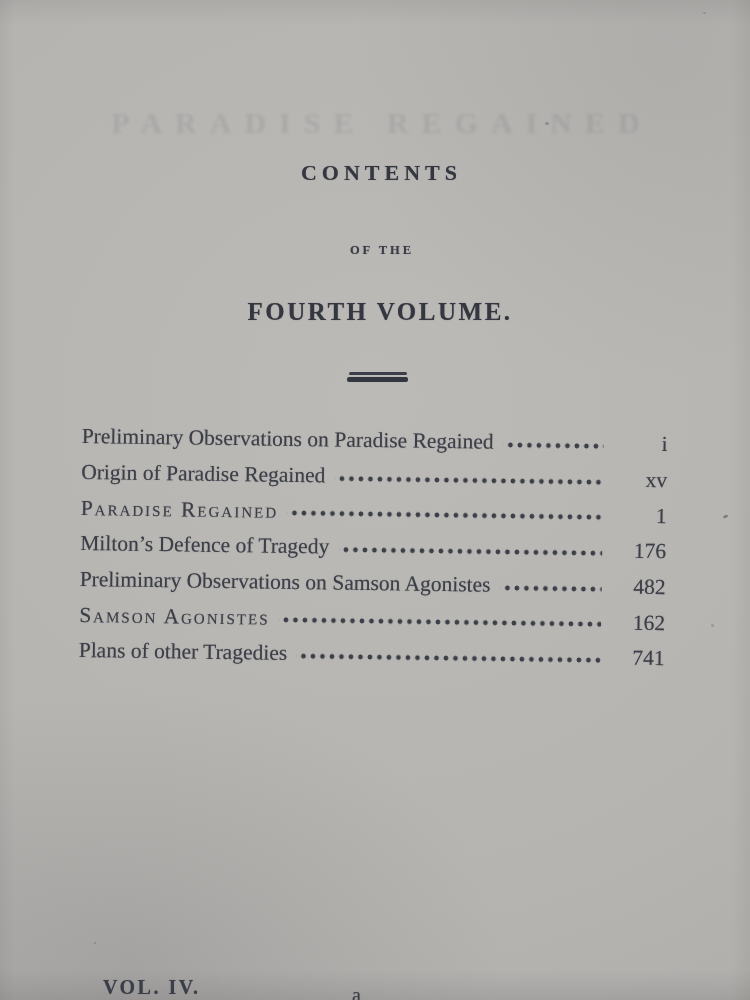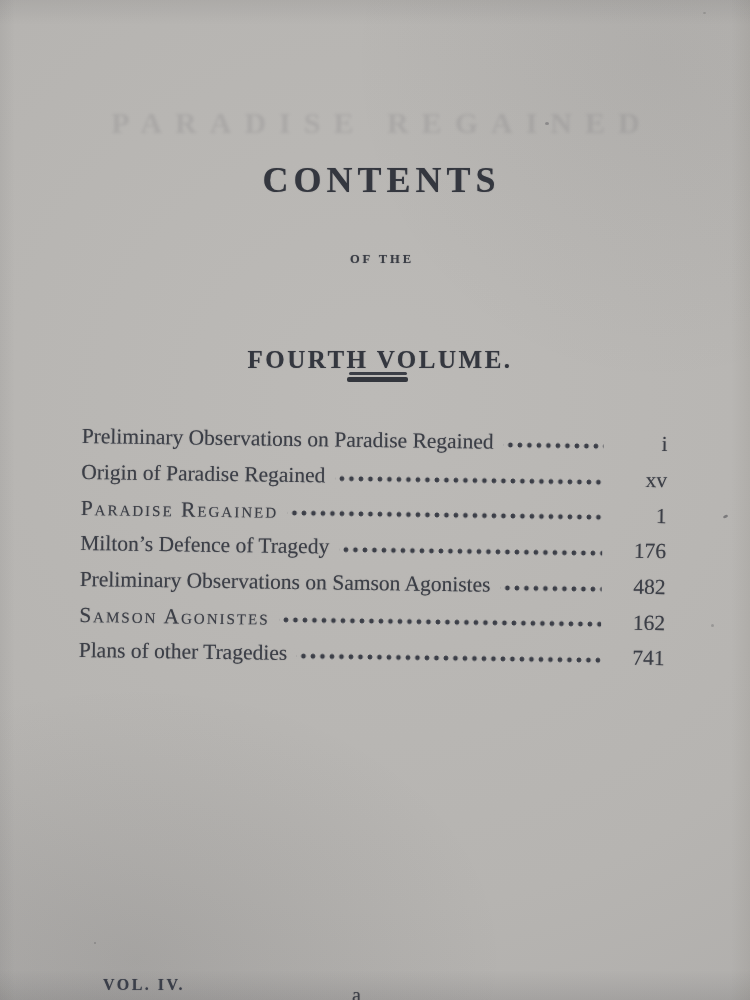--- a/index.html
+++ b/index.html
@@ -28,35 +28,34 @@
     text-align: center; box-sizing: border-box; padding-left: 14px;
     font-size: 30px; font-weight: bold; letter-spacing: 13px;
     color: rgba(100,98,104,1);
     opacity: 0.16; filter: blur(1.6px);
     white-space: nowrap;
   }
 
   .title {
     position: absolute; top: 162px; left: 0; width: 100%; margin: 0;
     text-align: center; box-sizing: border-box; padding-left: 13px;
-    font-size: 36px; font-weight: bold; letter-spacing: 5px; line-height: 1;
+    font-size: 22px; font-weight: bold; letter-spacing: 5px; line-height: 1;
     color: #34373f;
   }
   .ofthe {
-    position: absolute; top: 252px; left: 0; width: 100%;
+    position: absolute; top: 243px; left: 0; width: 100%;
     text-align: center; box-sizing: border-box; padding-left: 14px;
     font-size: 12.5px; font-weight: bold; letter-spacing: 3px;
     color: #3a3d45;
   }
   .volume {
     position: absolute; top: 299px; left: 0; width: 100%;
     text-align: center; box-sizing: border-box; padding-left: 10px;
     font-size: 25px; font-weight: bold; letter-spacing: 2.5px; line-height: 1;
     color: #34373f;
-    margin-top: 48px;
   }
 
   .rule { position: absolute; top: 372px; left: 347px; width: 61px; }
   .rule-thin  { height: 2.5px; width: 58px; margin: 0 auto; background: #3c3f47; border-radius: 1.5px; }
   .rule-thick { height: 5px; width: 61px; margin-top: 2.5px; background: #33363d; border-radius: 2px; }
 
   .toc {
     position: absolute; left: 82px; top: 419px; width: 586px;
     transform: rotate(0.8deg); transform-origin: 0 0;
   }
@@ -71,21 +70,21 @@
     margin: 0 12px 0 10px;
     background-image: radial-gradient(circle, #3c3f48 2px, rgba(60,63,72,0) 2.7px);
     background-size: 9.5px 9.5px;
     background-repeat: repeat-x;
     background-position: 2px 15px;
   }
   .row .pg { flex: 0 0 52px; text-align: right; }
 
   .vol {
     position: absolute; left: 103px; top: 976px;
-    font-size: 16px; font-weight: bold; letter-spacing: 2.5px;
+    font-size: 20px; font-weight: bold; letter-spacing: 2.5px;
     color: #3a3e49;
   }
   .sig {
     position: absolute; left: 352px; top: 984px;
     font-size: 20px; color: #3c3f47;
   }
 
   .speck { position: absolute; border-radius: 50%; background: rgba(72,72,78,0.55); }
   .speck.s1 { left: 723px; top: 515px; width: 5px; height: 3px; transform: rotate(-25deg); }
   .speck.s2 { left: 711px; top: 624px; width: 3px; height: 3px; opacity: 0.5; }

